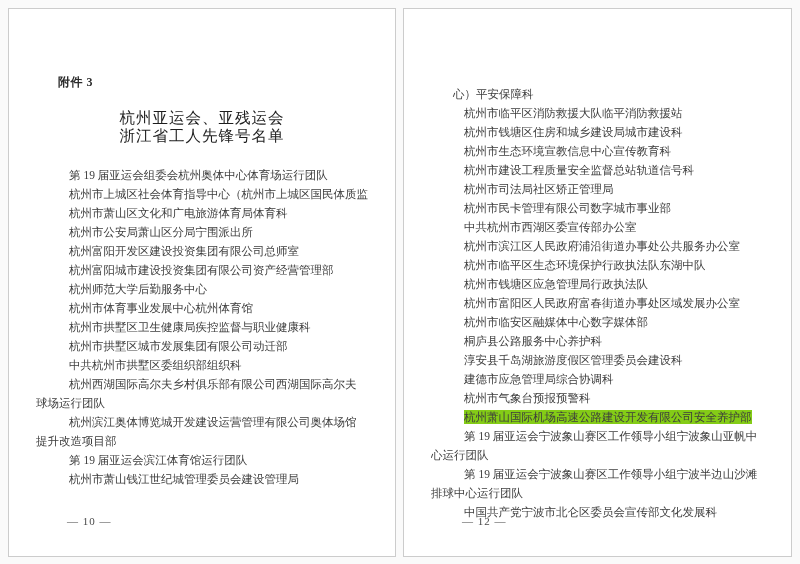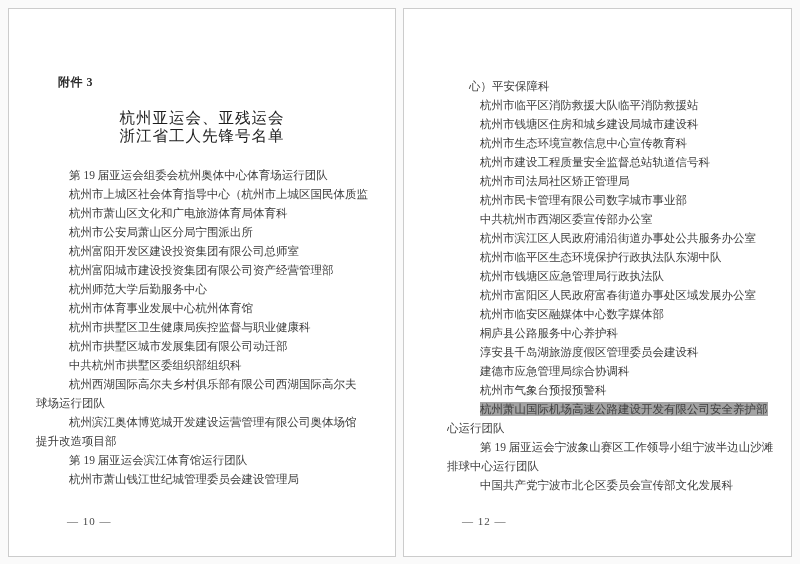--- a/index.html
+++ b/index.html
@@ -29,21 +29,21 @@
     text-align:center;
     font-size:15.5px;font-weight:normal;
     line-height:18px;color:#1d1d1d;
     letter-spacing:1px;
   }
   .list{
     position:absolute;left:27px;right:8px;
     font-size:11.5px;line-height:19px;color:#3d3d3d;
   }
   #page-left .list{top:157px;}
-  #page-right .list{top:68px;margin-left:16px;}
+  #page-right .list{top:76px;}
   .line{height:19px;white-space:nowrap;overflow:hidden;}
   .line.indent{padding-left:33px;}
   .line.hang{padding-left:22px;}
   .highlight{padding:1px 0;}
   .pagenum{
     position:absolute;left:50px;top:506px;
     font-size:11px;color:#4a4a4a;letter-spacing:1px;margin-left:8px;
   }
 </style>
 </head>
@@ -89,20 +89,21 @@
       <div class="line indent">中共杭州市西湖区委宣传部办公室</div>
       <div class="line indent">杭州市滨江区人民政府浦沿街道办事处公共服务办公室</div>
       <div class="line indent">杭州市临平区生态环境保护行政执法队东湖中队</div>
       <div class="line indent">杭州市钱塘区应急管理局行政执法队</div>
       <div class="line indent">杭州市富阳区人民政府富春街道办事处区域发展办公室</div>
       <div class="line indent">杭州市临安区融媒体中心数字媒体部</div>
       <div class="line indent">桐庐县公路服务中心养护科</div>
       <div class="line indent">淳安县千岛湖旅游度假区管理委员会建设科</div>
       <div class="line indent">建德市应急管理局综合协调科</div>
       <div class="line indent">杭州市气象台预报预警科</div>
-      <div class="line indent"><span class="highlight" style="background: #a3a3a3;">杭州萧山国际机场高速公路建设开发有限公司安全养护部</span></div>
+      <div class="line indent"><span class="highlight" style="background: #84cc16;">杭州萧山国际机场高速公路建设开发有限公司安全养护部</span></div>
+      <div class="line indent">第 19 届亚运会宁波象山赛区工作领导小组宁波象山亚帆中</div>
       <div class="line">心运行团队</div>
       <div class="line indent">第 19 届亚运会宁波象山赛区工作领导小组宁波半边山沙滩</div>
       <div class="line">排球中心运行团队</div>
       <div class="line indent">中国共产党宁波市北仑区委员会宣传部文化发展科</div>
     </div>
   <div class="pagenum">— 12 —</div>
 </div>
 
 </body></html>

